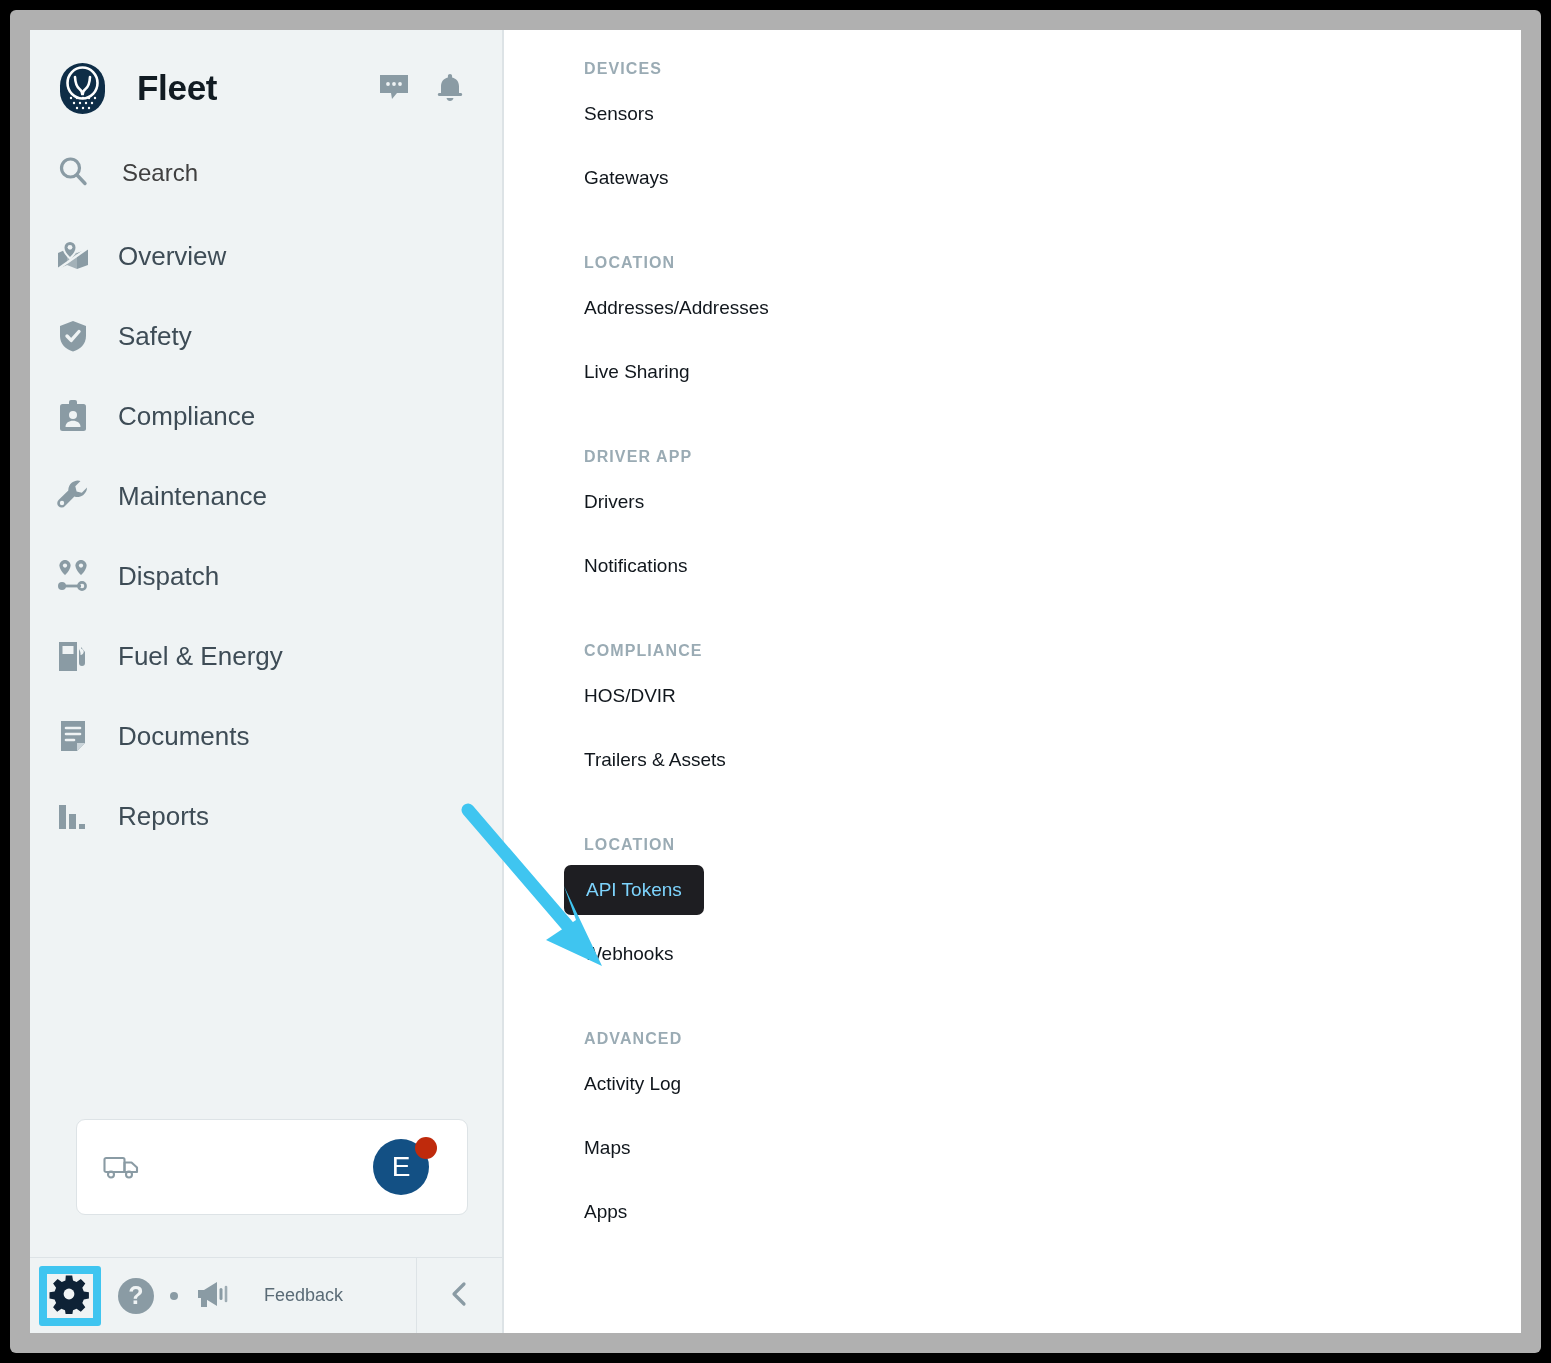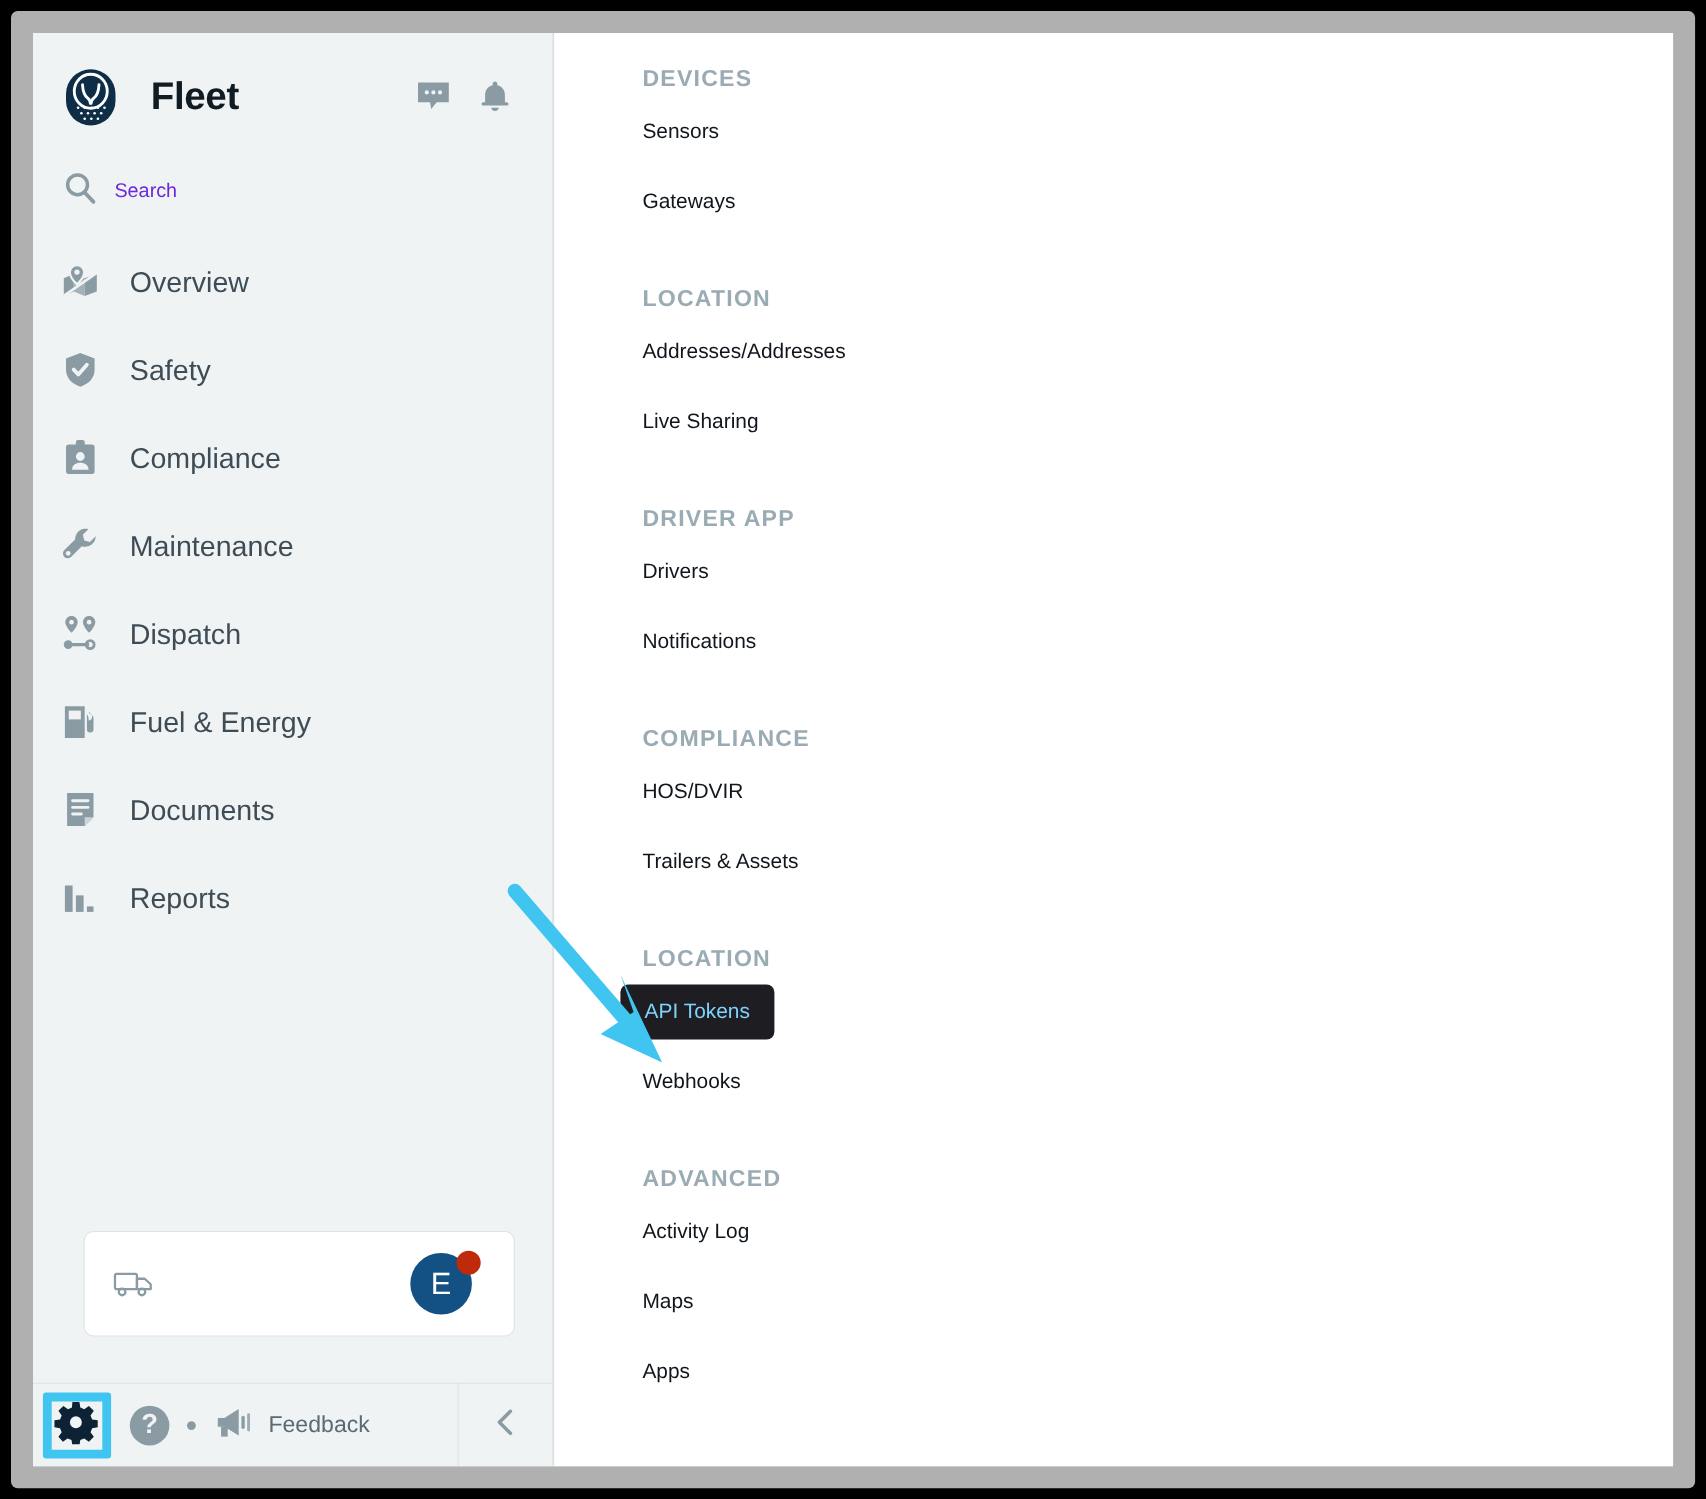--- a/index.html
+++ b/index.html
@@ -72,23 +72,23 @@
   
   .search-row {
     display: flex;
     align-items: center;
     height: 58px;
     padding: 0 26px;
     margin-top: 22px;
   }
   .search-row .ic { width: 34px; flex: 0 0 34px; }
   .search-placeholder {
-    font-size: 18px;
-    color: #6d28d9;
-    margin-left: 14px;
+    font-size: 24px;
+    color: #404040;
+    margin-left: 32px;
   }
 
   
   .nav-list { margin-top: 14px; }
   .nav-item {
     display: flex;
     align-items: center;
     height: 80px;
     padding: 0 26px;
     cursor: pointer;
@@ -188,23 +188,23 @@
     align-items: center;
     justify-content: center;
   }
   .sep-dot {
     width: 8px; height: 8px;
     border-radius: 50%;
     background: #8a9ba4;
     margin: 0 16px;
   }
   .feedback-label {
-    font-size: 21px;
+    font-size: 18px;
     color: #5a6b76;
-    margin-left: 12px;
+    margin-left: 32px;
   }
   #collapse-cell {
     margin-left: auto;
     width: 86px;
     height: 100%;
     border-left: 1px solid #dde3e6;
     display: flex;
     align-items: center;
     justify-content: center;
   }
@@ -212,21 +212,21 @@
   
   #settings-panel {
     flex: 1;
     height: 100%;
     background: #ffffff;
     padding: 18px 0 0 80px;
     position: relative;
     overflow: hidden;
   }
   .sect-title {
-    font-size: 21px;
+    font-size: 16px;
     font-weight: bold;
     color: #9aabb4;
     letter-spacing: 1.1px;
     margin-top: 44px;
     margin-bottom: 4px;
   }
   .sect-title.first { margin-top: 12px; }
   .panel-item {
     font-size: 19px;
     color: #10161c;

